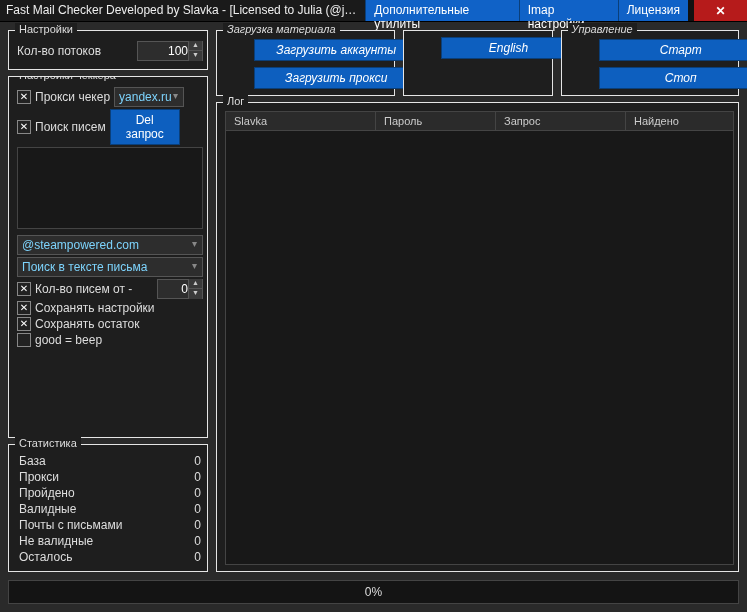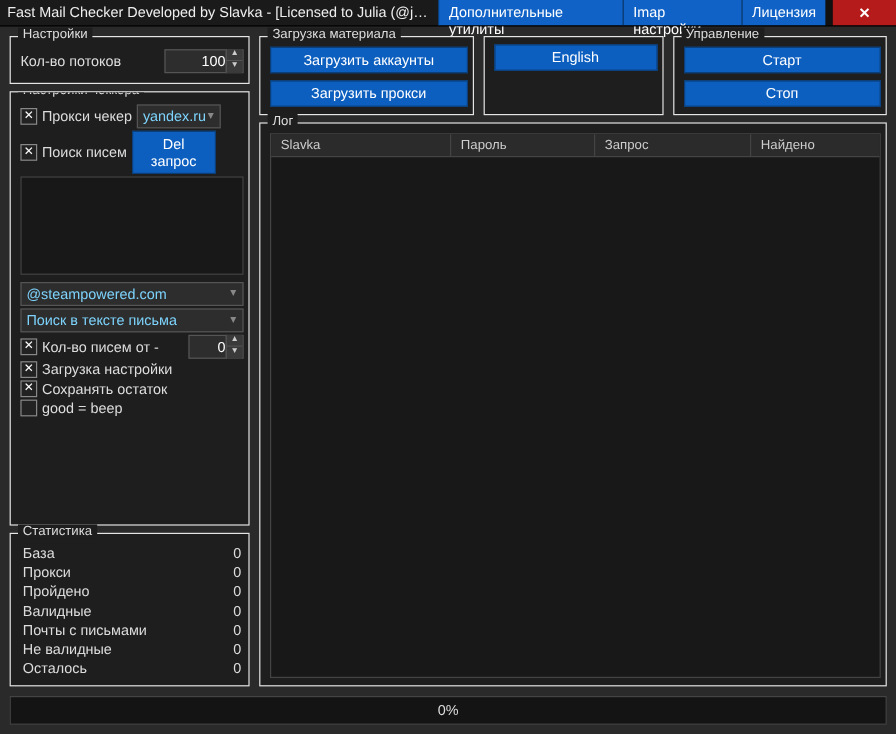--- a/index.html
+++ b/index.html
@@ -27,26 +27,26 @@
 
 .check { display: inline-flex; align-items: center; justify-content: center; width: 14px; height: 14px; border: 1px solid #888; background: #222; color: #fff; font-size: 10px; line-height: 12px; cursor: pointer; flex-shrink: 0; }
 .check.empty { color: transparent; }
 
 select.combo, .combo { flex: 1; height: 20px; background: #2d2d2d; border: 1px solid #555; color: #7dd3fc; padding: 0 4px; font-size: 12px; outline: none; }
 .combo-wrap { position: relative; flex: 1; }
 .combo-wrap::after { content: "▾"; position: absolute; right: 6px; top: 3px; font-size: 10px; color: #888; pointer-events: none; }
 .combo-wrap .combo { width: 100%; appearance: none; -webkit-appearance: none; }
 
 .btn-blue { background: #0d5fbf; color: #fff; border: 1px solid #0a3f7a; padding: 3px 6px; text-align: center; cursor: pointer; font-size: 12px; }
-.btn-blue.wide { width: 100%; }
+.btn-blue.wide { width: 100%; margin-left: 29px; }
 
 .listarea { background: #181818; border: 1px solid #444; height: 82px; }
 
 .top-panels { display: flex; gap: 8px; }
-.top-panels .groupbox { flex: 1; }
+.top-panels .groupbox { flex: 1; font-style: italic; }
 .btn-stack { display: flex; flex-direction: column; gap: 6px; }
 
 .loggroup { flex: 1; display: flex; flex-direction: column; }
 .log-table { flex: 1; background: #181818; border: 1px solid #444; display: flex; flex-direction: column; }
 .log-head { display: flex; background: #2b2b2b; border-bottom: 1px solid #444; }
 .log-head div { padding: 3px 8px; border-right: 1px solid #444; font-size: 11px; color: #ccc; }
 .log-head div:last-child { border-right: none; }
 .log-body { flex: 1; }
 
 .statline { display: flex; justify-content: space-between; padding: 1px 2px; font-size: 12px; }
@@ -123,21 +123,21 @@
           <input style="width: 30px;" value="0">
           <div class="spinbtns">
             <div>▲</div>
             <div>▼</div>
           </div>
         </div>
       </div>
 
       <div class="row">
         <span class="check">✕</span>
-        <span>Загрузка настройки</span>
+        <span>Сохранять настройки</span>
       </div>
       <div class="row">
         <span class="check">✕</span>
         <span>Сохранять остаток</span>
       </div>
       <div class="row">
         <span class="check empty">✕</span>
         <span>good = beep</span>
       </div>
     </div>

